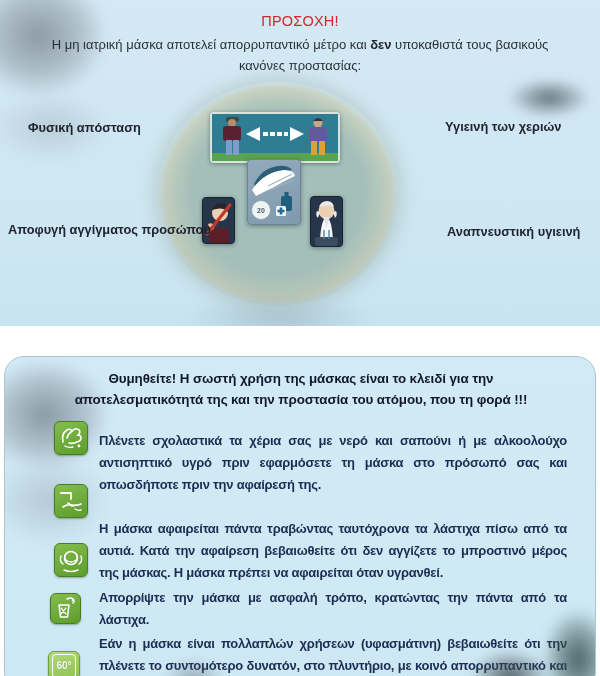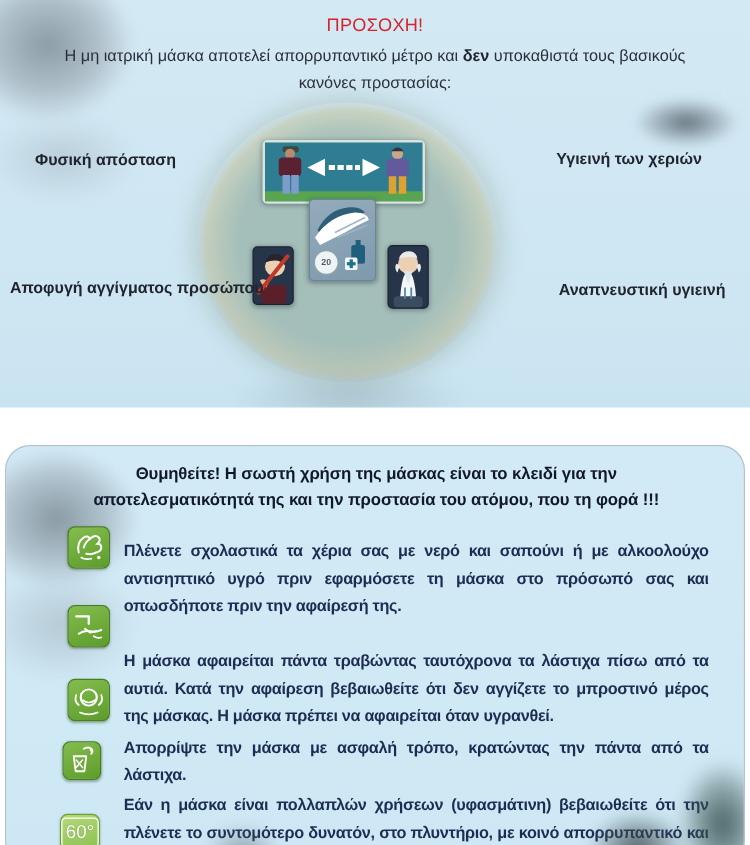--- a/index.html
+++ b/index.html
@@ -109,21 +109,21 @@
   .gicon svg{display:block;}
   .gi-1{left:49px;top:64px;}
   .gi-2{left:49px;top:127px;}
   .gi-3{left:49px;top:186px;}
   .gi-4{left:45px;top:236px;width:29px;height:29px;}
   .gi-5{left:43px;top:294px;width:30px;height:27px;
     background:linear-gradient(160deg,#b5da7c 0%,#8cc14f 100%);border-color:#6ba135;
     display:flex;align-items:center;justify-content:center;}
   .temp-chip{
     border:1.5px solid #ffffff;border-radius:4px;padding:4px 3px;
-    color:#ffffff;font-size:15px;font-weight:normal;line-height:14px;
+    color:#ffffff;font-size:10px;font-weight:bold;line-height:14px;
     text-shadow:0 0 1px rgba(60,100,30,.6);
   }
 </style>
 </head>
 <body>
 
 <div class="top-panel">
 
   <div class="blob blob-tl-top"></div>
   <div class="blob blob-tl-top-reflect"></div>

